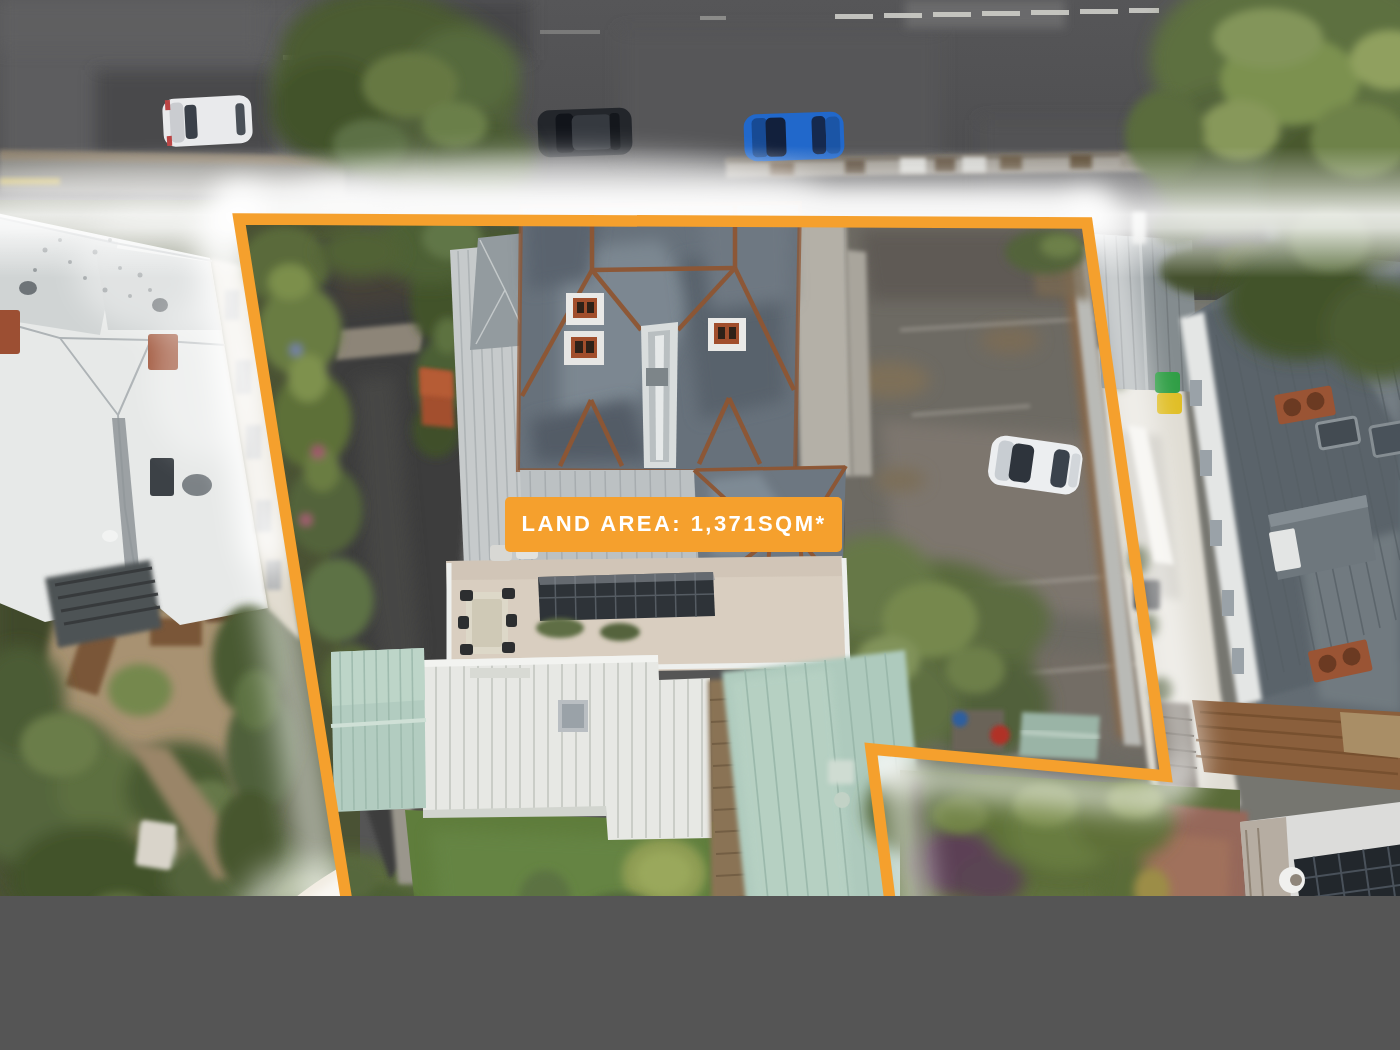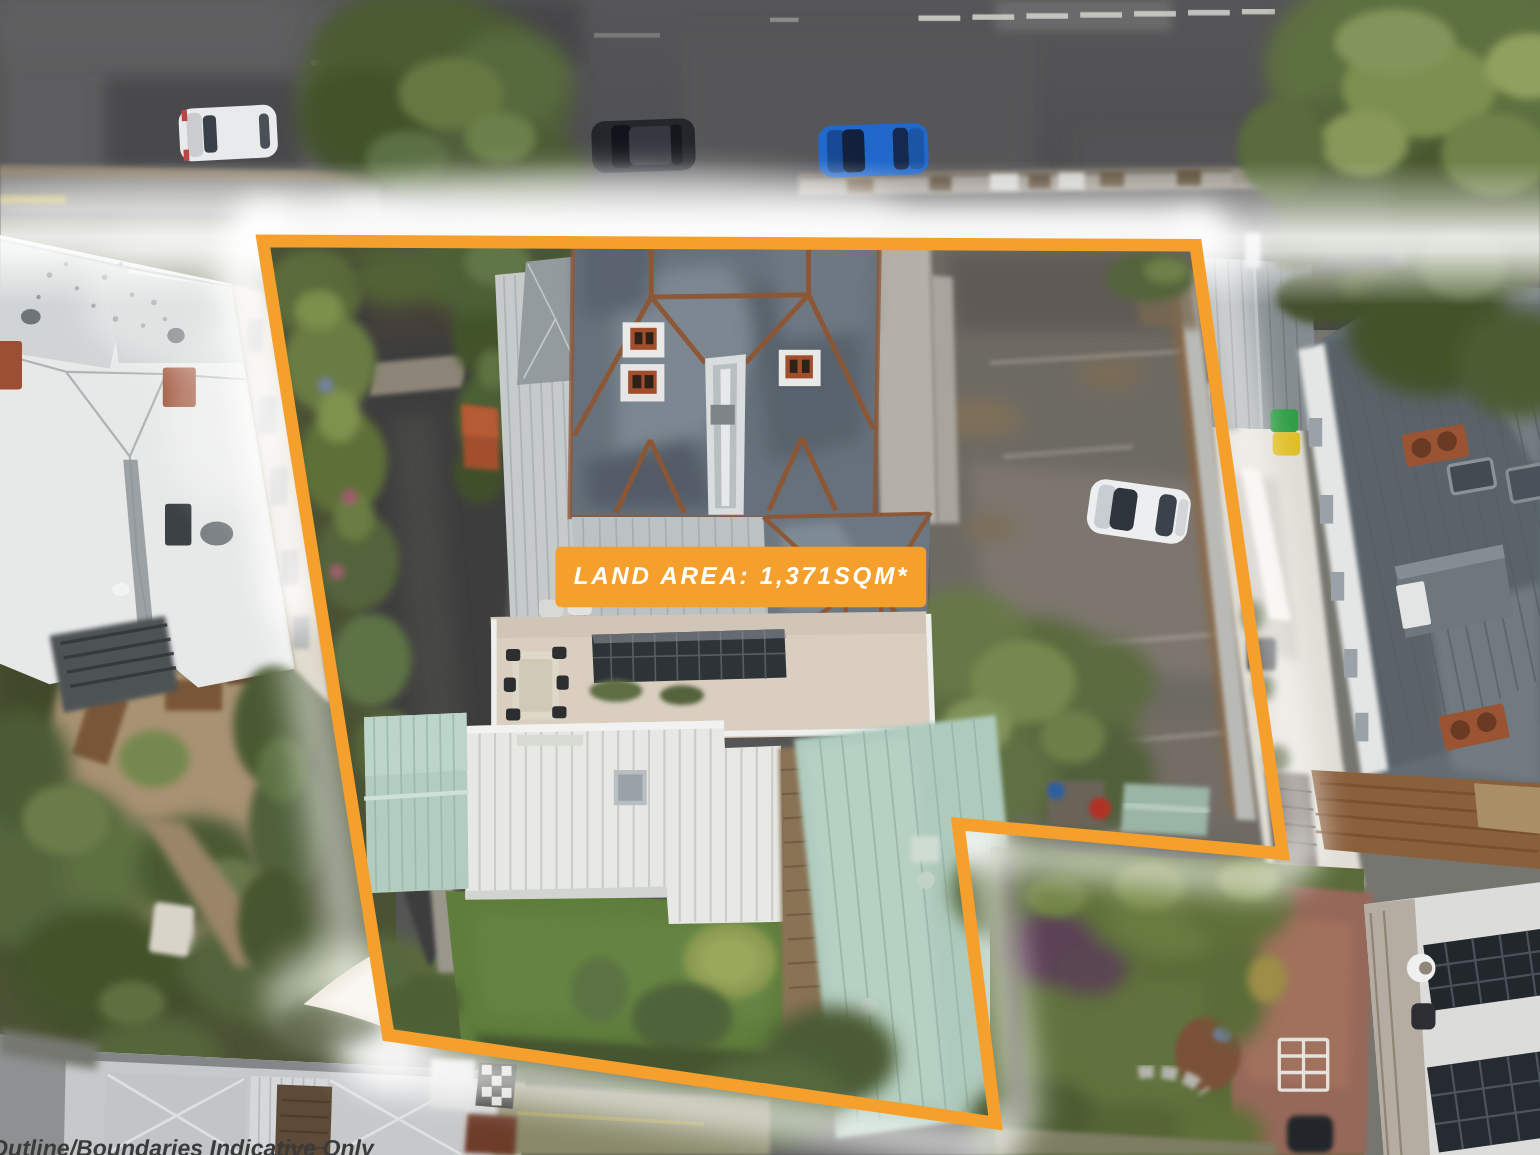--- a/index.html
+++ b/index.html
@@ -1,15 +1,15 @@
 <!DOCTYPE html>
 <html><head><meta charset="utf-8">
 <style>
 html,body{margin:0;padding:0;background:#555;}
-#stage{position:relative;width:1400px;height:1050px;overflow:hidden;font-family:"Liberation Sans",sans-serif;font-style:italic;}
+#stage{position:relative;width:1400px;height:896px;overflow:hidden;font-family:"Liberation Sans",sans-serif;}
 </style></head>
 <body>
 <div id="stage">
 <svg width="1400" height="1050" viewBox="0 0 1400 1050">
 <defs>
 <filter id="b2" x="-30%" y="-30%" width="160%" height="160%">
           <feGaussianBlur stdDeviation="2"></feGaussianBlur>
         </filter>
 <filter id="b4" x="-40%" y="-40%" width="180%" height="180%">
           <feGaussianBlur stdDeviation="4"></feGaussianBlur>

